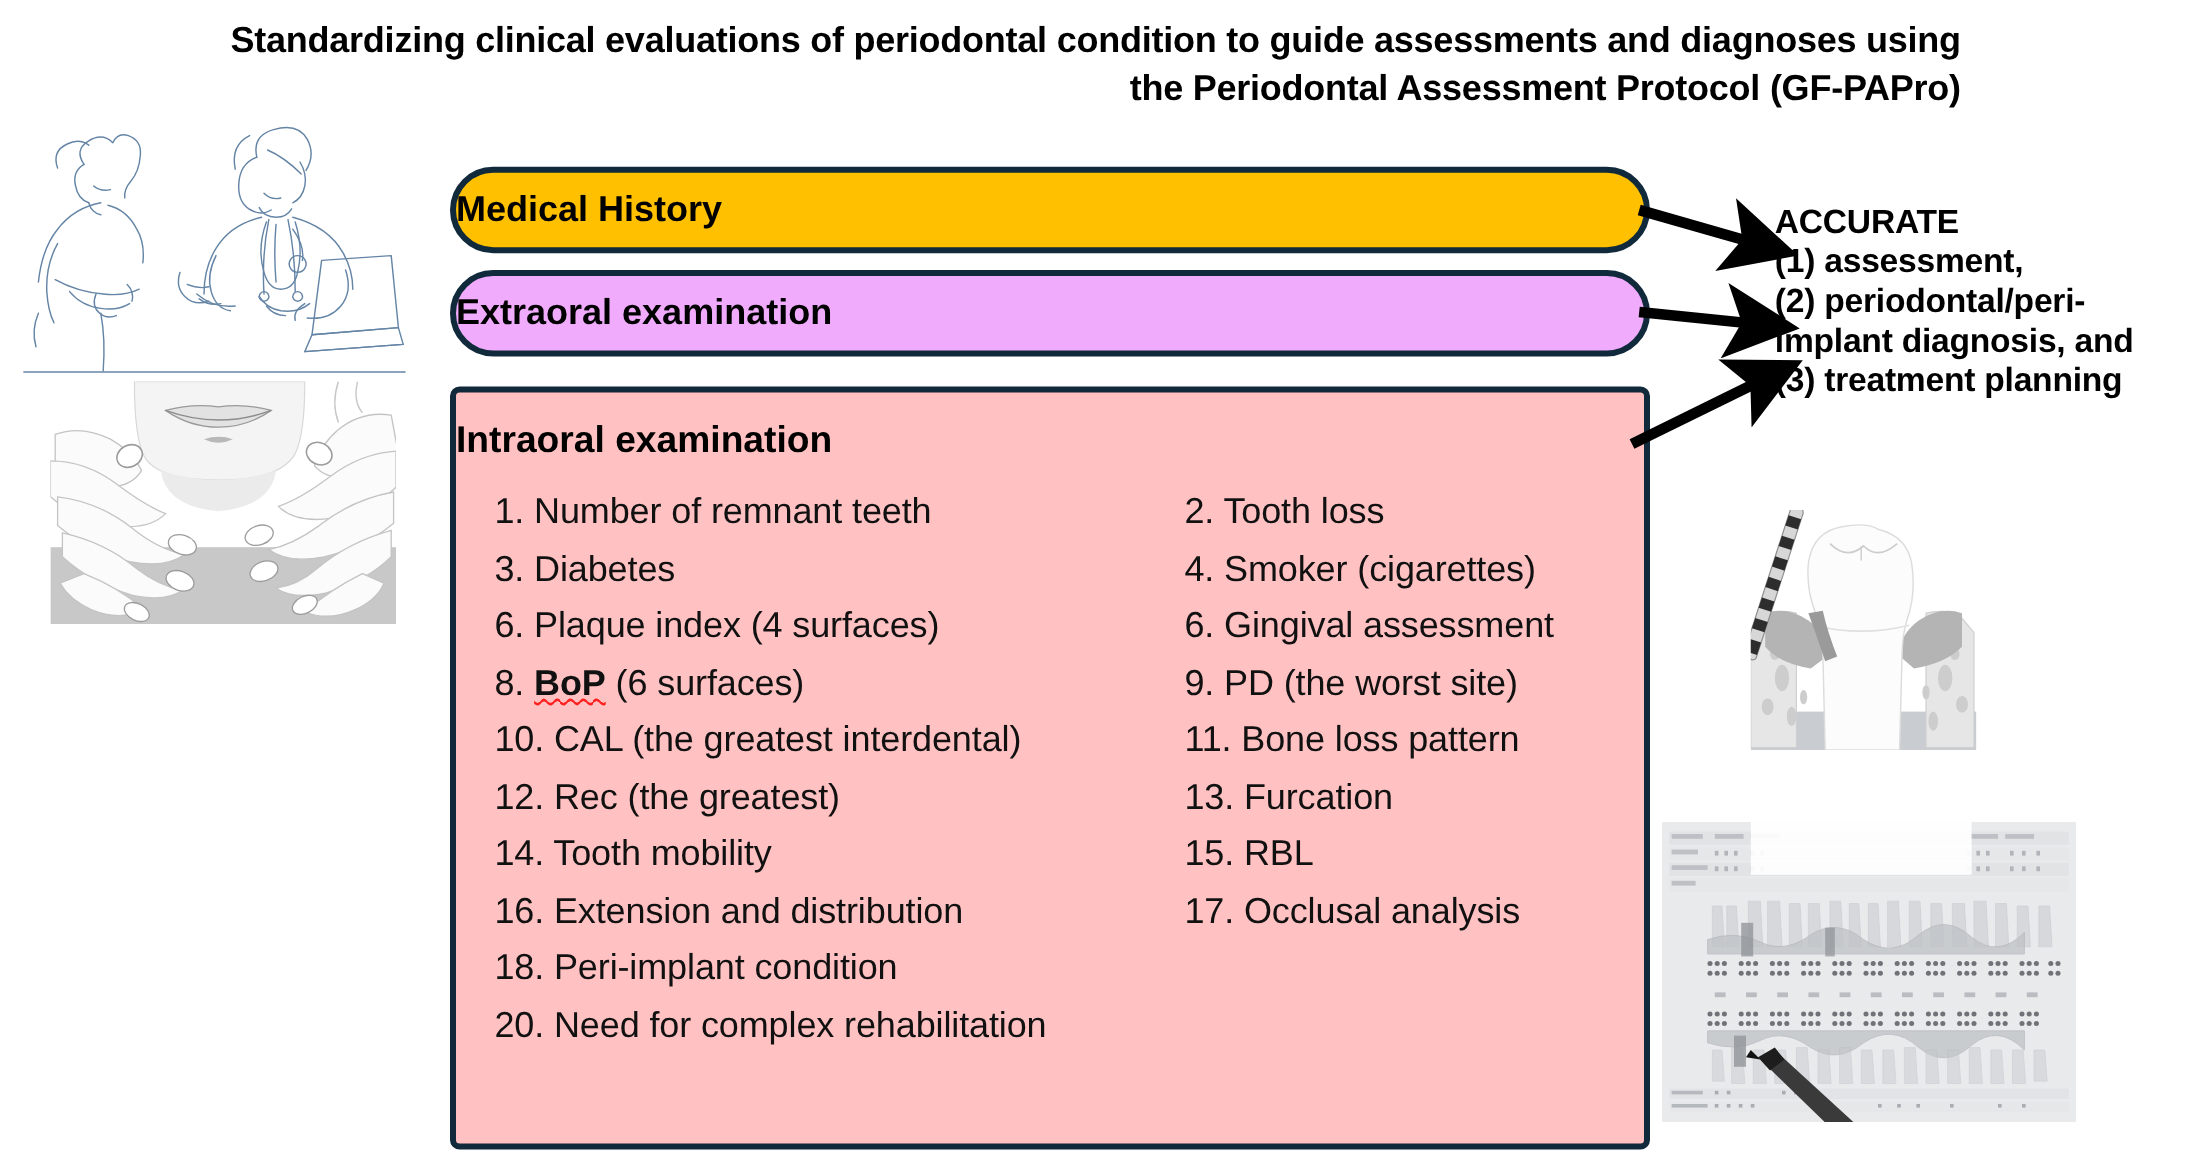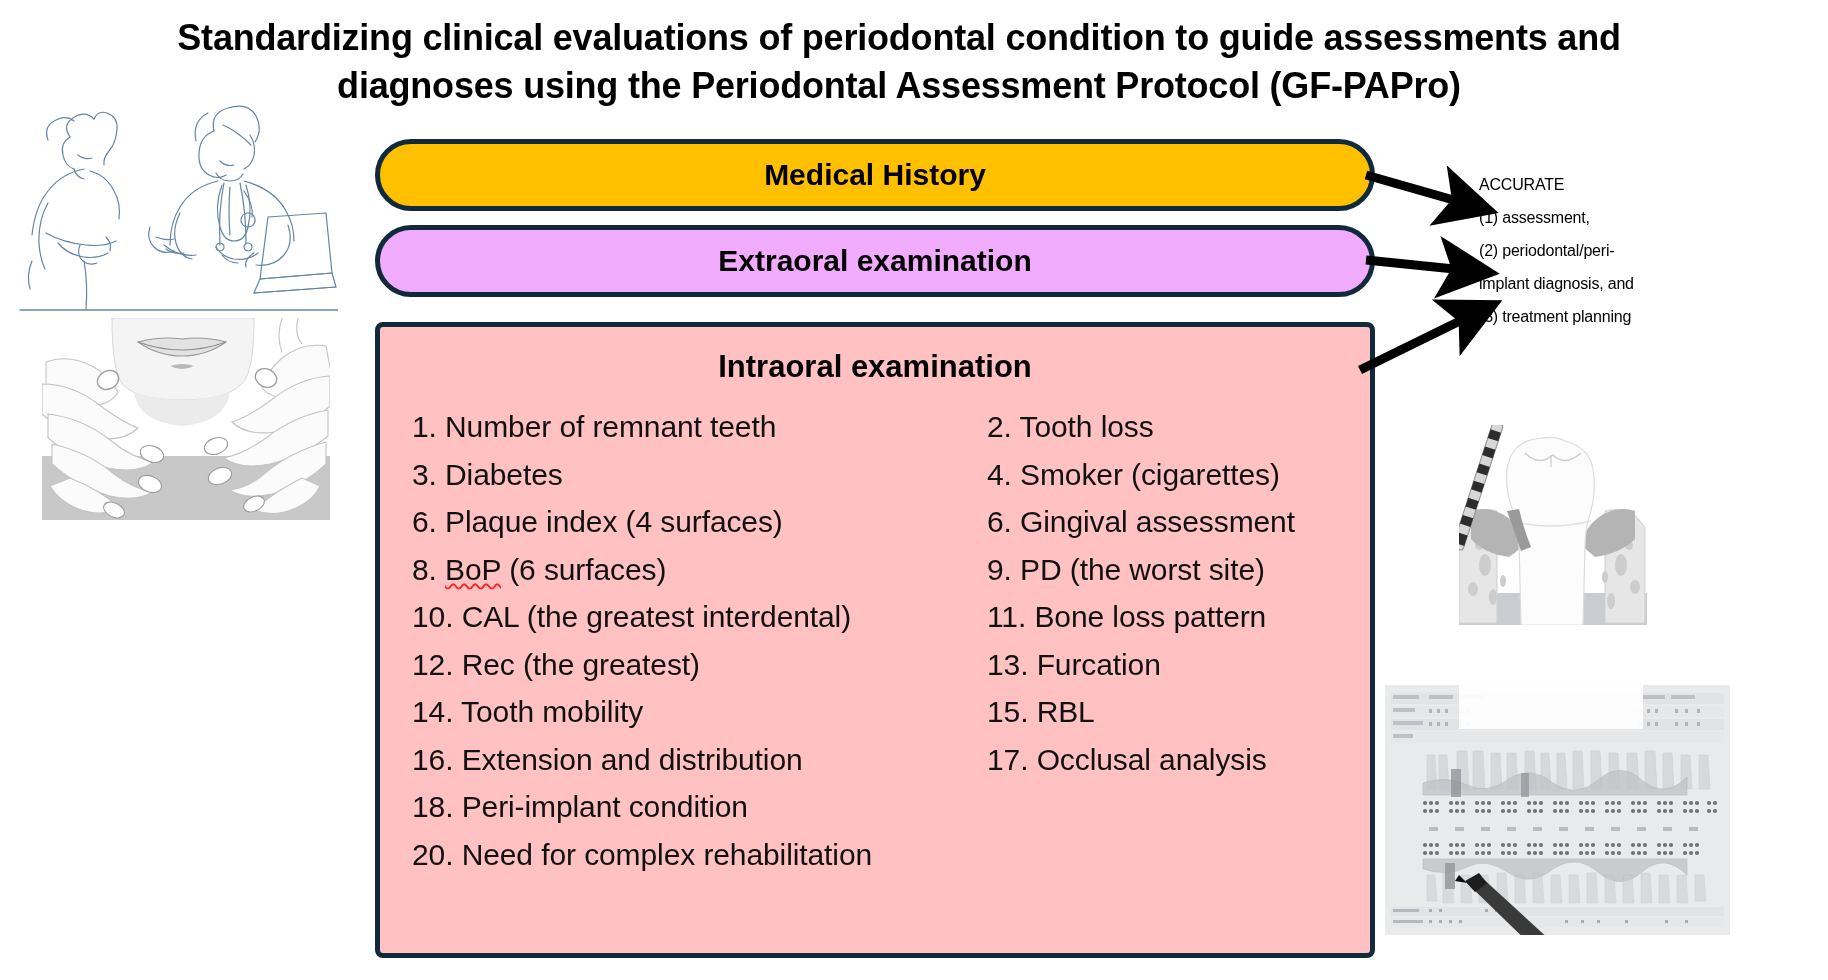--- a/index.html
+++ b/index.html
@@ -14,22 +14,22 @@
     font-family: "Liberation Sans", sans-serif;
     overflow: hidden;
   }
 
   
   #title {
     position: absolute;
     left: 164px;
     top: 14px;
     width: 1470px;
-    text-align: center;
-    font-size: 36px;
+    text-align: right;
+    font-size: 30px;
     font-weight: bold;
     line-height: 1.33;
     color: #000000;
     letter-spacing: -0.2px;
   }
 
   
   #consult-illustration {
     position: absolute;
     left: 18px;
@@ -72,21 +72,20 @@
     top: 322px;
     width: 1000px;
     height: 636px;
     background: #FFC1C1;
     border-radius: 8px;
   }
   .box-title {
     font-size: 30px;
     font-weight: bold;
     color: #000000;
-    text-align: center;
     line-height: 62px;
   }
   #intraoral-title {
     line-height: normal;
     padding-top: 22px;
     font-size: 31px;
   }
 
   
   #intraoral-list {
@@ -106,40 +105,41 @@
     white-space: nowrap;
     letter-spacing: -0.1px;
   }
   .li.span2 {
     grid-column: 1 / span 2;
   }
   .spell {
     text-decoration: underline wavy #ff2020;
     text-decoration-thickness: 2px;
     text-underline-offset: 3px;
+    font-weight: bold;
   }
 
   
   #arrow-svg {
     position: absolute;
     left: 1360px;
     top: 130px;
     width: 200px;
     height: 260px;
     overflow: visible;
   }
 
   
   #accurate-block {
     position: absolute;
     left: 1479px;
     top: 168px;
     width: 345px;
-    font-size: 16px;
-    font-weight: normal;
+    font-size: 28px;
+    font-weight: bold;
     line-height: 33px;
     color: #000000;
     letter-spacing: -0.2px;
   }
 
   
   #tooth-image {
     position: absolute;
     left: 1459px;
     top: 425px;

